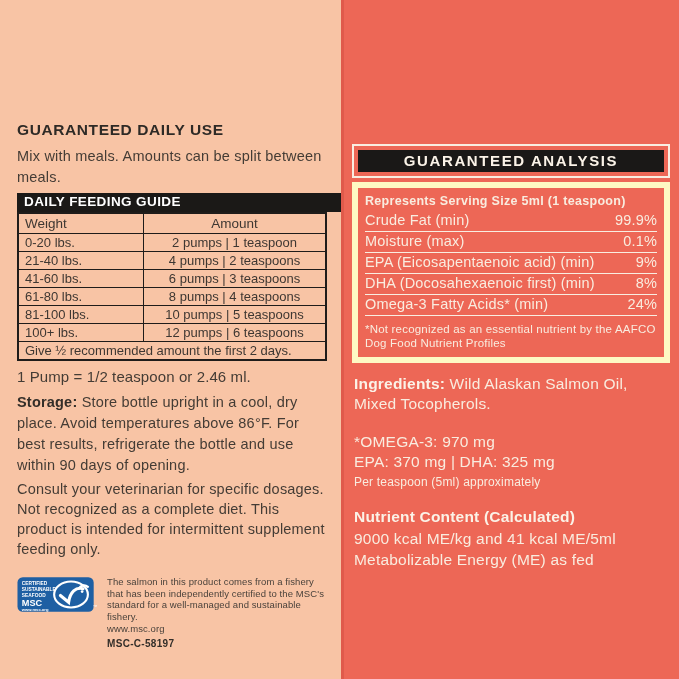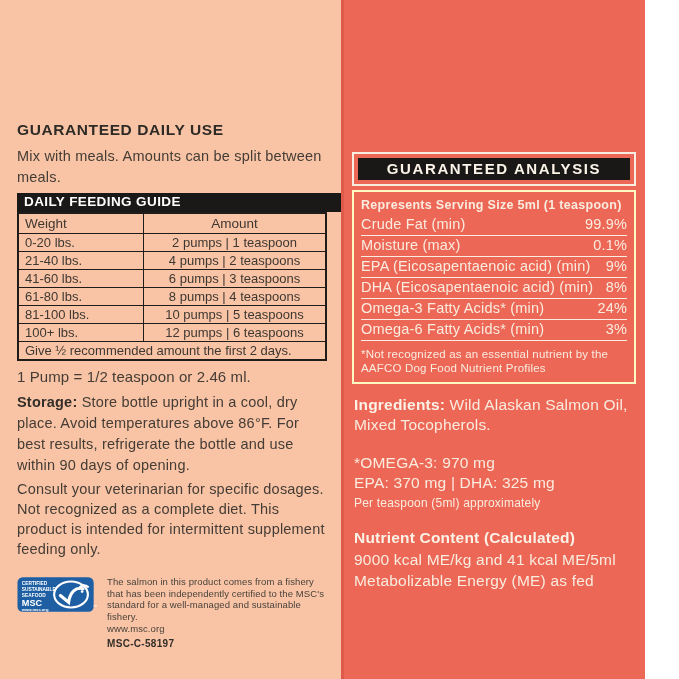--- a/index.html
+++ b/index.html
@@ -48,35 +48,35 @@
   .lp-storage b{color:#332E29;}
   .lp-consult{margin:3px 0 0 0;font-size:14.5px;line-height:20px;letter-spacing:.2px;}
 
   .msc-row{margin-top:17px;display:flex;align-items:flex-start;gap:9px;}
   .msc-text{font-size:9.5px;line-height:11.5px;color:#4A423B;letter-spacing:.1px;width:228px;}
   .msc-url{margin-top:1px;}
   .msc-code{margin-top:3px;font-weight:bold;font-size:10px;color:#332E29;letter-spacing:.3px;}
 
   
   .right{
-    width:304px;height:679px;box-sizing:border-box;
+    width:338px;height:679px;box-sizing:border-box;
     background:#ED6756;color:#F9ECDF;
     border-left:3px solid #E05A4B;
-    padding:16px 9px 0 8px;
+    padding:8px 9px 0 8px;
   }
   .ga-header-box{
     margin-top:136px;border:2px solid #F9EDE1;padding:4px;
   }
   .ga-header-bar{
     background:#1A1817;color:#FBF3E8;text-align:center;
     font-size:15px;font-weight:bold;letter-spacing:1.6px;
     padding:2px 0 3px 0;line-height:17px;
   }
   .ga-box{
-    margin-top:4px;border:2px solid #fef9c3;padding:3px 7px 7px 7px;
+    margin-top:4px;border:6px solid #fef9c3;padding:3px 7px 7px 7px;
   }
   .ga-serving{font-size:12.5px;font-weight:bold;letter-spacing:.3px;padding:3px 0 2px 0;line-height:15px;}
   .ga-row{
     display:flex;justify-content:space-between;align-items:baseline;
     font-size:14.5px;letter-spacing:.2px;
     padding:2px 0 3px 0;border-bottom:1.5px solid #F9EDE1;line-height:15px;
   }
   .ga-value{font-size:14.5px;}
   .ga-footnote{font-size:11.5px;line-height:14px;padding-top:6px;letter-spacing:.2px;}
 
@@ -184,30 +184,26 @@
       </div>
       <div class="ga-row">
         <span class="ga-label">Moisture (max)</span>
         <span class="ga-value">0.1%</span>
       </div>
       <div class="ga-row">
         <span class="ga-label">EPA (Eicosapentaenoic acid) (min)</span>
         <span class="ga-value">9%</span>
       </div>
       <div class="ga-row">
-        <span class="ga-label">DHA (Eicosapentaenoic acid) (min)</span>
+        <span class="ga-label">DHA (Docosahexaenoic first) (min)</span>
         <span class="ga-value">8%</span>
       </div>
       <div class="ga-row">
         <span class="ga-label">Omega-3 Fatty Acids* (min)</span>
         <span class="ga-value">24%</span>
-      </div>
-      <div class="ga-row">
-        <span class="ga-label">Omega-6 Fatty Acids* (min)</span>
-        <span class="ga-value">3%</span>
       </div>
 
       <div class="ga-footnote">*Not recognized as an essential nutrient by the AAFCO Dog Food Nutrient Profiles</div>
     </div>
 
     <div class="rp-text">
 
       <p class="rp-ingredients"><b>Ingredients:</b><span> Wild Alaskan Salmon Oil, Mixed Tocopherols.</span></p>
 
       <div class="rp-omega">

